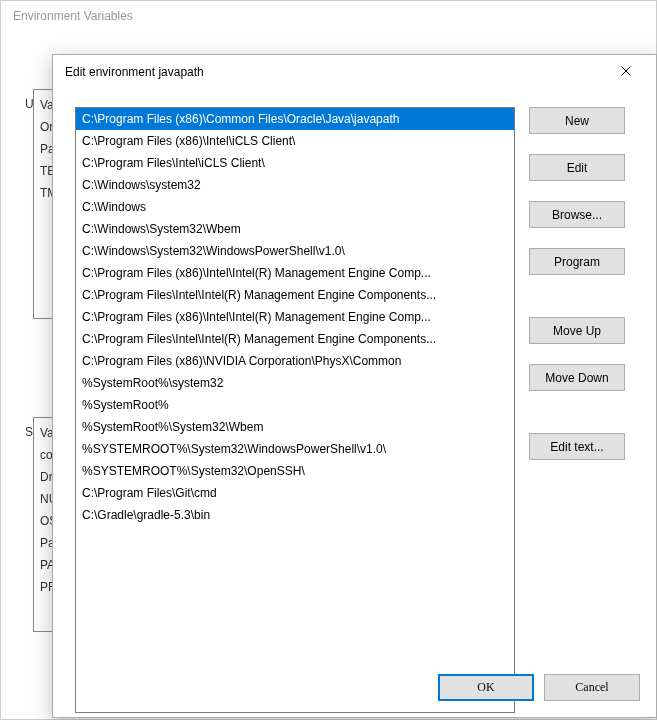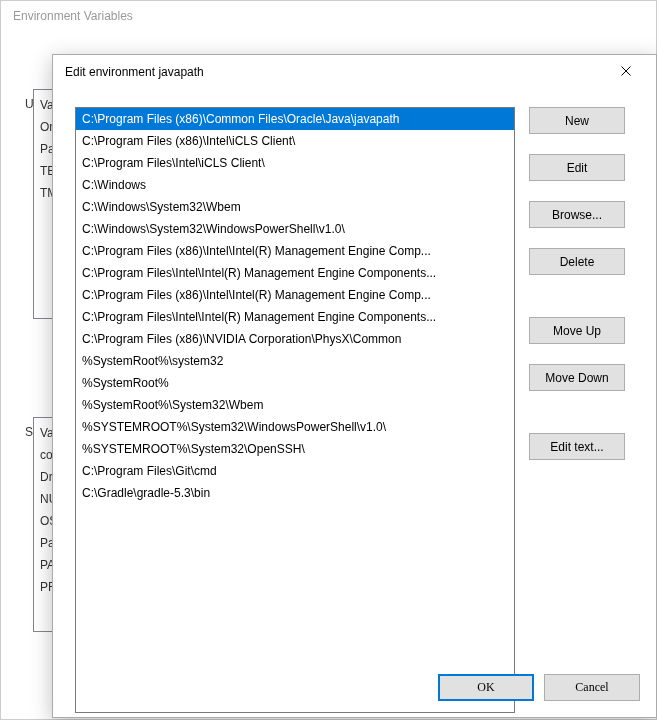--- a/index.html
+++ b/index.html
@@ -171,20 +171,21 @@
       </span>
     </div>
   </div>
 
   <div class="dlg-body">
     <div class="content-row">
       <div class="listbox" id="path-listbox">
           <div class="list-item selected">C:\Program Files (x86)\Common Files\Oracle\Java\javapath</div>
           <div class="list-item">C:\Program Files (x86)\Intel\iCLS Client\</div>
           <div class="list-item">C:\Program Files\Intel\iCLS Client\</div>
+          <div class="list-item">C:\Windows\system32</div>
           <div class="list-item">C:\Windows</div>
           <div class="list-item">C:\Windows\System32\Wbem</div>
           <div class="list-item">C:\Windows\System32\WindowsPowerShell\v1.0\</div>
           <div class="list-item">C:\Program Files (x86)\Intel\Intel(R) Management Engine Comp...</div>
           <div class="list-item">C:\Program Files\Intel\Intel(R) Management Engine Components...</div>
           <div class="list-item">C:\Program Files (x86)\Intel\Intel(R) Management Engine Comp...</div>
           <div class="list-item">C:\Program Files\Intel\Intel(R) Management Engine Components...</div>
           <div class="list-item">C:\Program Files (x86)\NVIDIA Corporation\PhysX\Common</div>
           <div class="list-item">%SystemRoot%\system32</div>
           <div class="list-item">%SystemRoot%</div>
@@ -195,21 +196,21 @@
           <div class="list-item">C:\Gradle\gradle-5.3\bin</div>
         </div>
 
       <div class="side-buttons">
         <button class="btn">New</button>
         <div class="gap-small"></div>
         <button class="btn">Edit</button>
         <div class="gap-small"></div>
         <button class="btn">Browse...</button>
         <div class="gap-small"></div>
-        <button class="btn">Delete</button>
+        <button class="btn">Program</button>
         <div class="gap-big"></div>
         <button class="btn">Move Up</button>
         <div class="gap-small"></div>
         <button class="btn">Move Down</button>
         <div class="gap-big"></div>
         <button class="btn">Edit text...</button>
       </div>
     </div>
 
     <div class="dlg-buttons">

